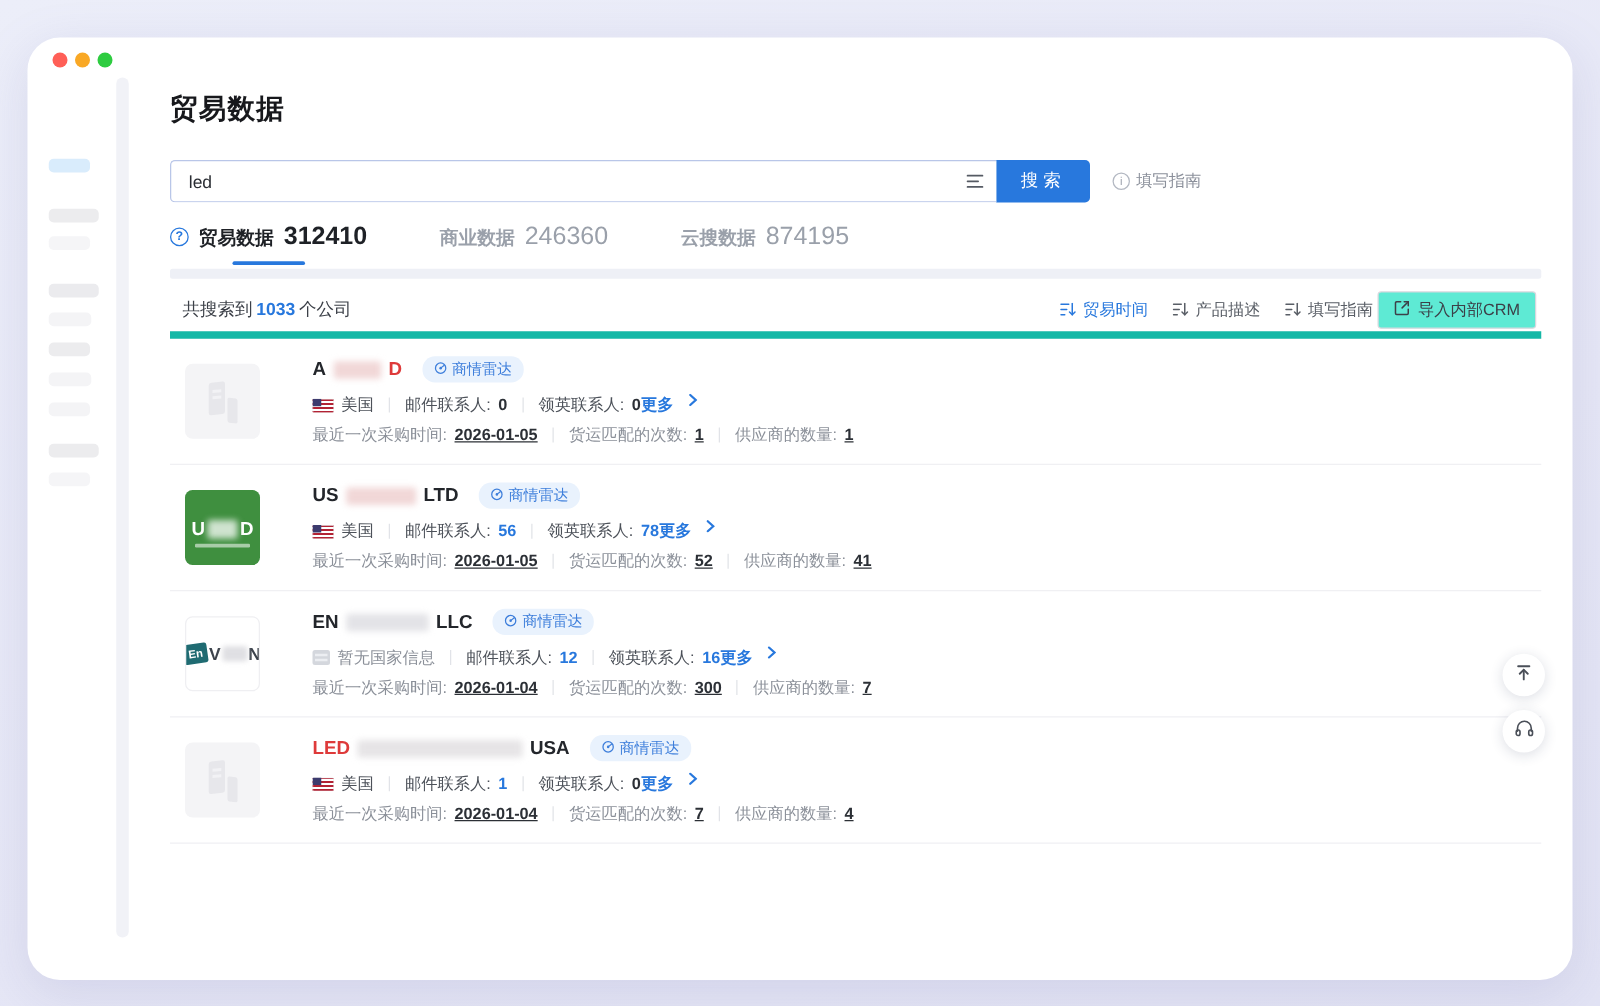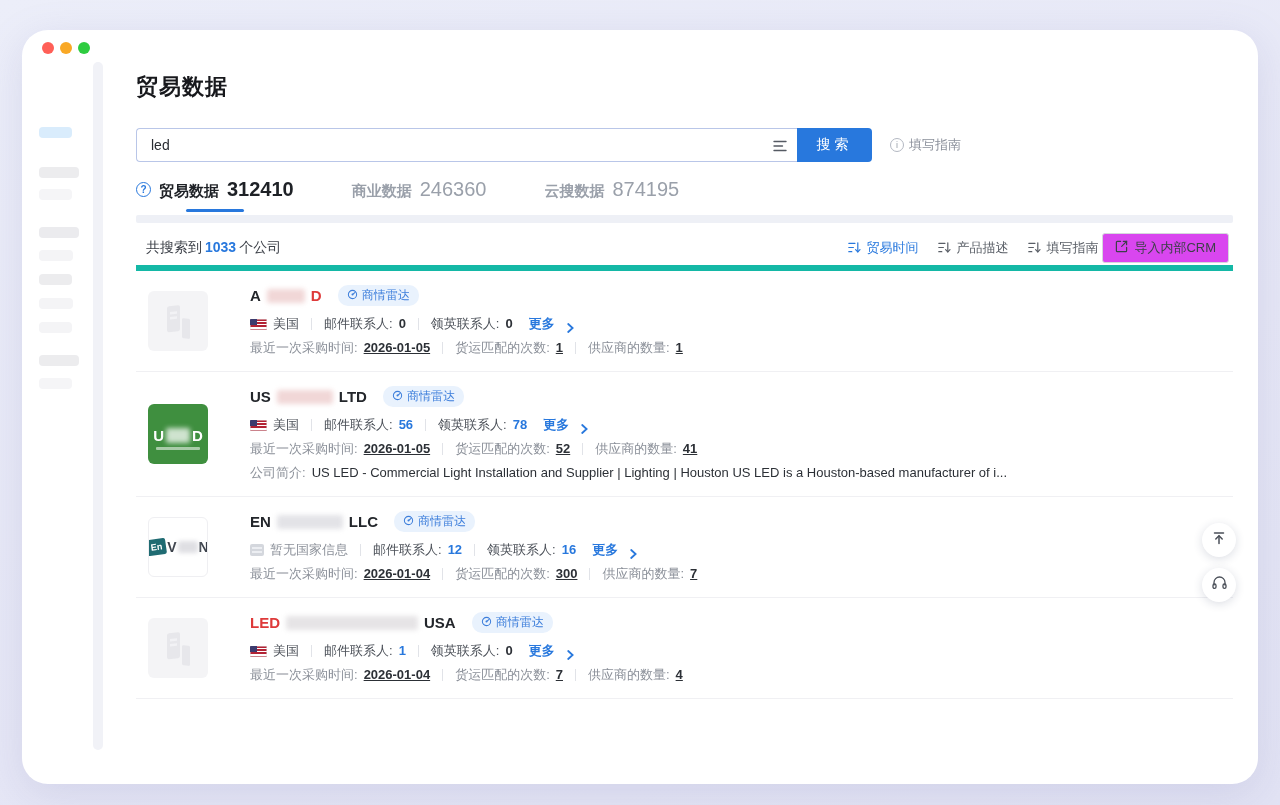--- a/index.html
+++ b/index.html
@@ -45,21 +45,21 @@
   .band { margin-top:14px; height:8px; background:#eef0f6; border-radius:2px; }
   
   .panel-head { margin-top:8px; height:40px; display:flex; align-items:center;
     border-bottom:6px solid #14b8a6; padding:0 4px 0 10px; }
   .summary { font-size:14px; color:#3c4048; }
   .summary b { color:#2878dd; padding:0 3px; }
   .sorts { margin-left:auto; display:flex; align-items:center; gap:20px; }
   .sort { display:flex; align-items:center; gap:5px; font-size:13px; color:#595e66; cursor:pointer; }
   .sort.active { color:#2878dd; }
   .import-btn { margin-left:4px; display:flex; align-items:center; gap:6px; border:1px solid #d6d8dd;
-    border-radius:3px; background:#d946ef; height:30px; padding:0 12px; font-size:13px; color:#3c4048;
+    border-radius:3px; background:#5eead4; height:30px; padding:0 12px; font-size:13px; color:#3c4048;
     cursor:pointer; font-family:inherit; }
   
   .item { display:flex; align-items:center; border-bottom:1px solid #f0f0f3; padding:14px 0; }
   .logo { flex:0 0 60px; width:60px; height:60px; margin-left:12px; border-radius:6px; overflow:hidden;
     display:flex; align-items:center; justify-content:center; position:relative; }
   .logo.placeholder { background:#f4f4f6; }
   .logo.green { background:#3f8f3f; flex-direction:column; gap:3px; }
   .logo.envision { background:#fff; border:1px solid #efeff2; }
   .item-body { margin-left:42px; min-width:0; flex:1; }
   .name-row { display:flex; align-items:center; gap:6px; margin-bottom:9px; }
@@ -67,21 +67,21 @@
   .nm.red { color:#de3a3a; }
   .blur-chip { display:inline-block; height:14px; border-radius:2px; filter:blur(2.5px); }
   .badge { margin-left:10px; display:flex; align-items:center; gap:4px; background:#e9f2fd; color:#3d7edb;
     border-radius:10px; font-size:12px; padding:2px 9px; cursor:pointer; }
   .row { display:flex; align-items:center; font-size:13px; color:#4c5159; margin-top:6px; line-height:18px; }
   .sep { width:1px; height:12px; background:#e1e3e8; margin:0 12px; }
   .glab { color:#8b9099; }
   .gval { color:#2c3036; font-weight:700; margin-left:6px;text-decoration:underline; }
   .numlink { color:#2878dd; font-weight:700; margin-left:6px; cursor:pointer; }
   .num0 { color:#2c3036; font-weight:700; margin-left:6px; }
-  .more { display:flex; align-items:flex-end; gap:12px; color:#2878dd; font-weight:700; margin-left:16px; cursor:pointer; }
+  .more { display:flex; align-items:flex-start; gap:12px; color:#2878dd; font-weight:700; cursor:pointer; }
   .flag { position:relative; width:17px; height:11px; margin-right:6px; border-radius:1px; overflow:hidden;
     background:repeating-linear-gradient(#b22234 0 1.6px,#ffffff 1.6px 3.2px); box-shadow:0 0 0 .5px #e3e3e3 inset; }
   .flag::after { content:""; position:absolute; left:0; top:0; width:7px; height:6px; background:#3c3b6e; }
   .noflag { width:14px; height:12px; border-radius:2px; background:#d4d7dd; margin-right:6px; position:relative; }
   .noflag::after { content:""; position:absolute; left:2px; top:3px; width:10px; height:2px; background:#eceef2;
     box-shadow:0 4px 0 #eceef2; }
   .txtline { white-space:nowrap; overflow:hidden; text-overflow:ellipsis; }
   .txtval { color:#2c3036; margin-left:6px; }
   
   .fab { position:absolute; width:34px; height:34px; border-radius:50%; background:#fff;
@@ -318,21 +318,20 @@
               <span style="display: inline-flex;">
                 <span class="glab">货运匹配的次数:</span>
                 <span class="gval">52</span>
               </span>
               <span class="sep"></span>
               <span style="display: inline-flex;">
                 <span class="glab">供应商的数量:</span>
                 <span class="gval">41</span>
               </span>
             </div>
-            <div class="row txtline" style="display: block;"><span class="glab">公司简介:</span><span class="txtval">US LED - Commercial Light Installation and Supplier | Lighting | Houston US LED is a Houston-based manufacturer of i...</span></div>
           </div>
         </div>
         <div class="item">
           <div class="logo envision">
             <div style="display:flex;align-items:center;gap:1px;">
               <span style="display:inline-flex;align-items:center;justify-content:center;width:19px;height:16px;background:#1f6b72;color:#fff;font-size:9px;font-weight:700;transform:rotate(-8deg);border-radius:2px;">En</span>
               <span style="color:#3c424b;font-weight:700;font-size:14px;">V</span>
               <span style="display:inline-block;width:20px;height:12px;background:#dfdfe3;border-radius:2px;filter:blur(2px);"></span>
               <span style="color:#3c424b;font-weight:700;font-size:14px;">N</span>
             </div>

